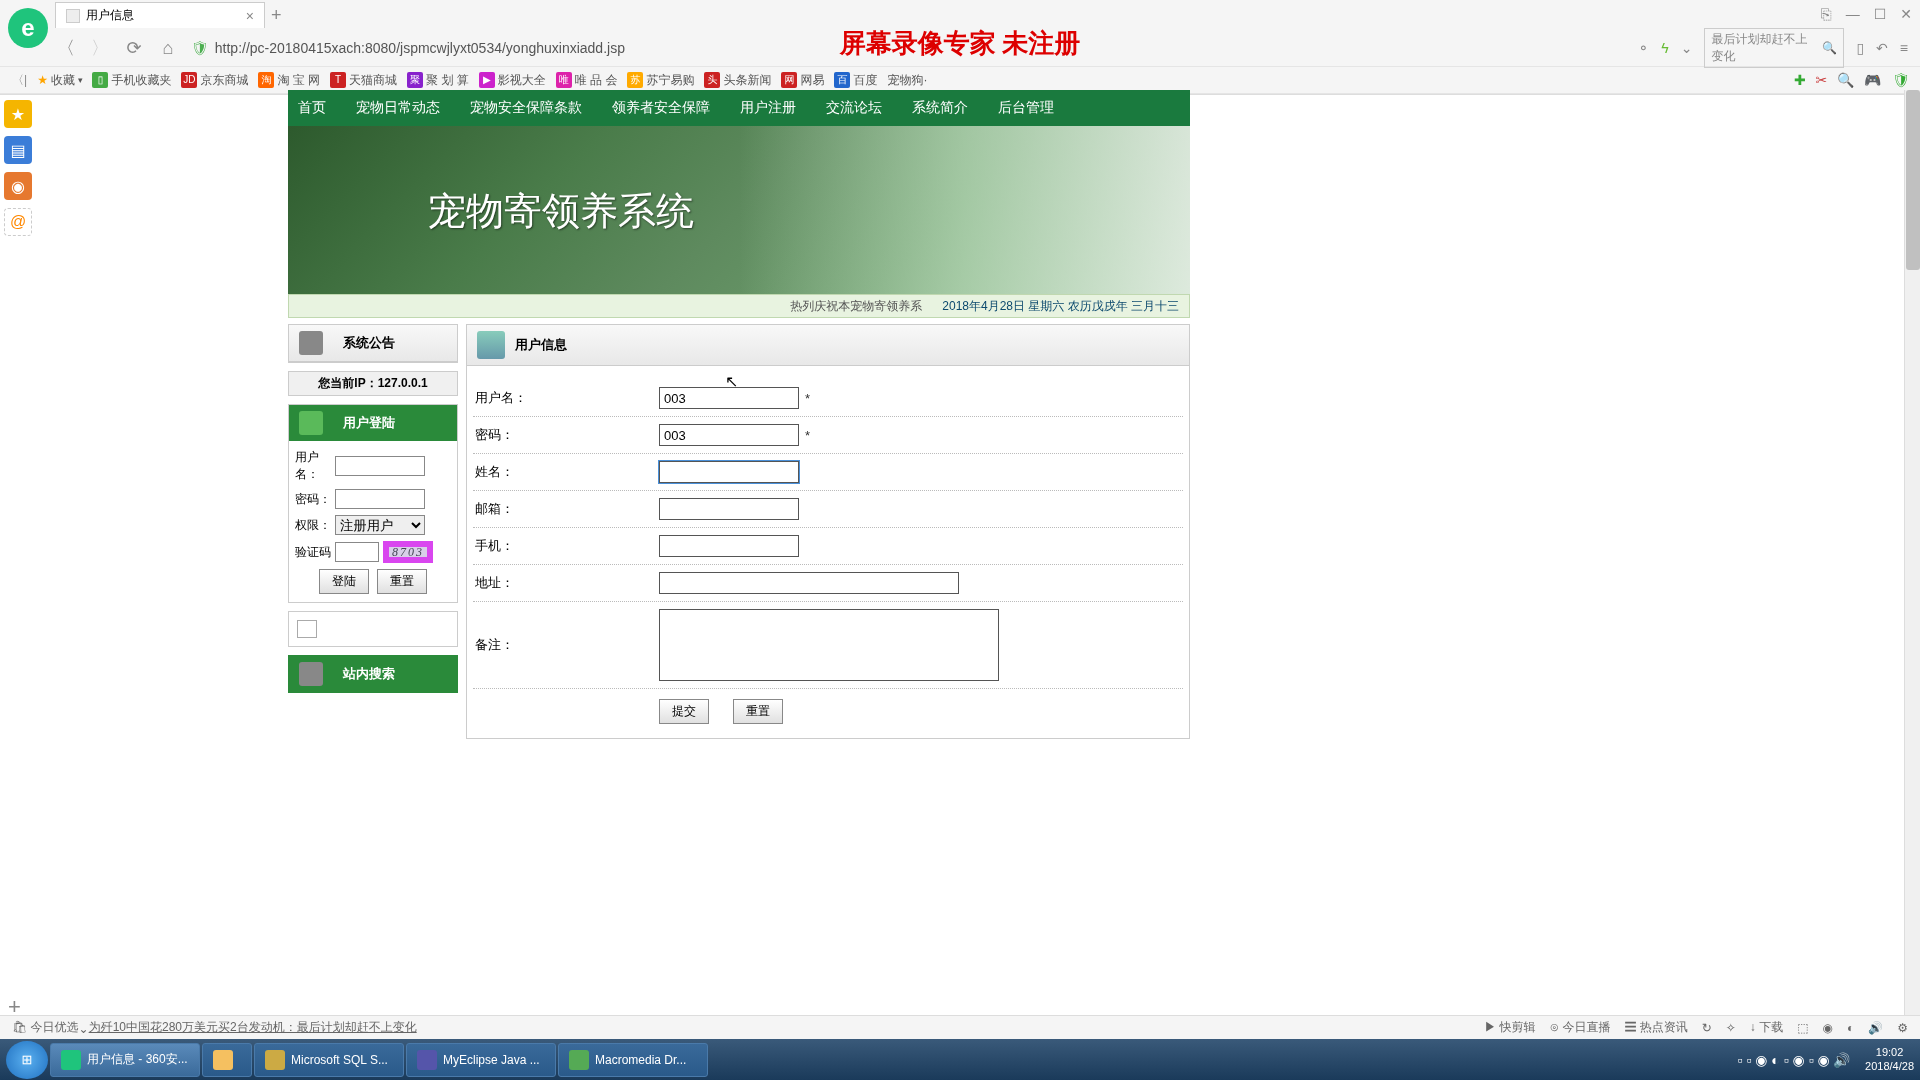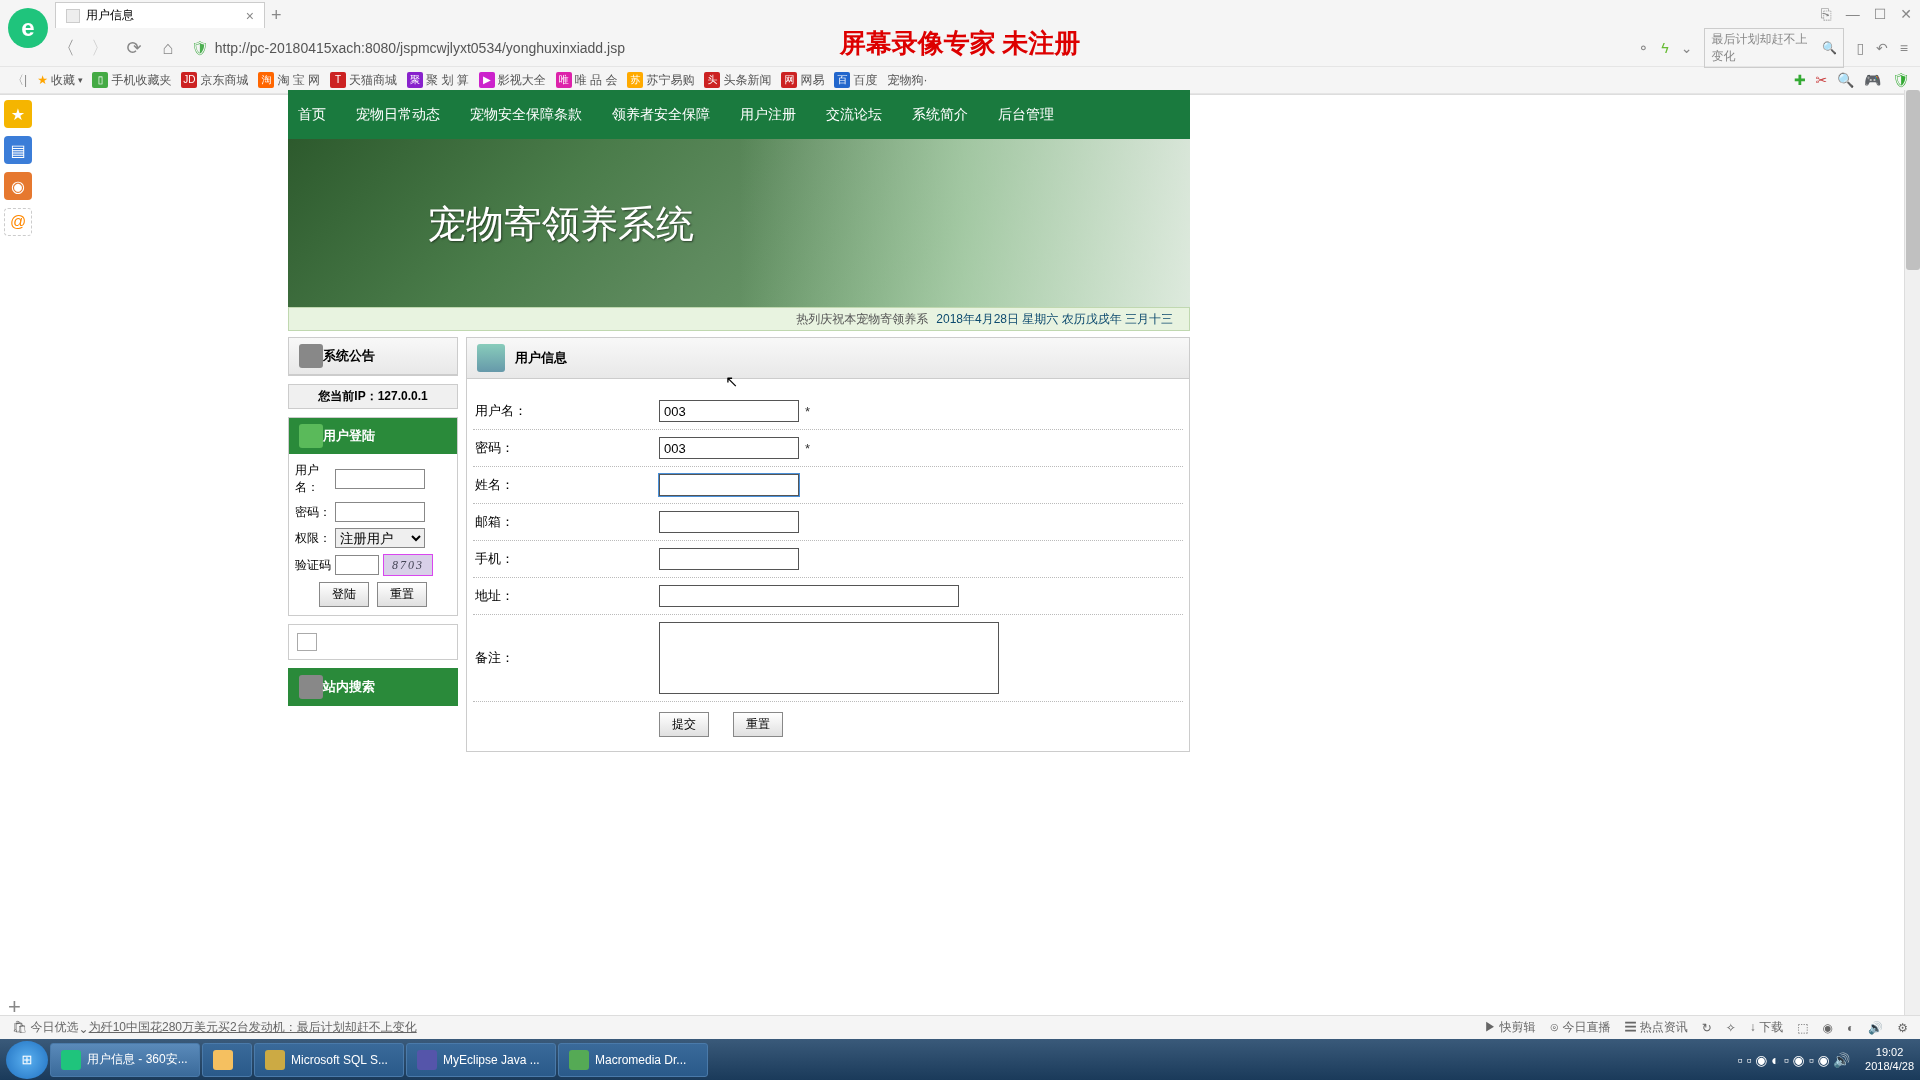--- a/index.html
+++ b/index.html
@@ -18,43 +18,43 @@
 .addr-right{display:flex;align-items:center;gap:12px;font-size:14px;color:#888}
 .search-box{border:1px solid #ccc;padding:2px 6px;font-size:12px;width:140px;display:flex;align-items:center;gap:4px}
 .bookmark-bar{display:flex;align-items:center;height:28px;padding:0 12px;gap:10px;font-size:12px;border-top:1px solid #e5e5e5;border-bottom:1px solid #e5e5e5}
 .bm-item{display:flex;align-items:center;gap:3px;color:#555;cursor:pointer}
 .bm-icon{width:16px;height:16px;display:inline-block;font-size:10px;line-height:16px;text-align:center;color:#fff;border-radius:2px}
 .watermark{position:absolute;top:26px;left:50%;transform:translateX(-50%);color:#d00;font-size:26px;font-weight:bold;z-index:100;font-family:SimSun}
 .left-rail{position:absolute;left:0;top:90px;width:36px;display:flex;flex-direction:column;gap:8px;align-items:center;padding-top:10px}
 .rail-item{width:28px;height:28px;border-radius:4px;display:flex;align-items:center;justify-content:center;font-size:16px;color:#fff}
 .plus-btn{position:absolute;left:8px;bottom:60px;font-size:22px;color:#888}
 .page{position:absolute;left:288px;top:90px;width:902px}
-.main-nav{background:#1a7a3e;height:49px;display:flex;align-items:center;padding:0 10px;gap:30px;color:#fff;font-size:14px}
+.main-nav{background:#1a7a3e;height:36px;display:flex;align-items:center;padding:0 10px;gap:30px;color:#fff;font-size:14px}
 .main-nav span{cursor:pointer;white-space:nowrap}
 .banner{height:168px;background:linear-gradient(135deg,#2d5a2d 0%,#4a7c4a 30%,#5e8a5e 50%,#6b9b6b 70%,#8db88d 100%);position:relative;overflow:hidden}
 .banner::before{content:"";position:absolute;right:0;top:0;width:50%;height:100%;background:linear-gradient(90deg,transparent,rgba(200,230,200,0.6),rgba(255,255,255,0.7))}
 .banner-title{position:absolute;left:140px;top:60px;color:#fff;font-size:38px;font-family:SimSun;text-shadow:1px 1px 2px rgba(0,0,0,0.5)}
-.ticker{background:#e8f3e0;border:1px solid #c0d8b0;height:24px;display:flex;align-items:center;justify-content:flex-end;padding:0 16px;font-size:12px;color:#555;gap:8px}
+.ticker{background:#e8f3e0;border:1px solid #c0d8b0;height:24px;display:flex;align-items:center;justify-content:flex-end;padding:0 10px;font-size:12px;color:#555;gap:20px}
 .ticker-date{color:#0c4a6e}
 .content{display:flex;gap:8px;margin-top:6px}
 .sidebar{width:170px;display:flex;flex-direction:column;gap:8px}
 .panel{border:1px solid #ccc;background:#fff}
-.panel-hd{background:linear-gradient(#f8f8f8,#e8e8e8);border-bottom:1px solid #ccc;padding:6px 10px;display:flex;align-items:center;gap:0;font-size:13px;font-weight:bold}
+.panel-hd{background:linear-gradient(#f8f8f8,#e8e8e8);border-bottom:1px solid #ccc;padding:6px 10px;display:flex;align-items:center;gap:20px;font-size:13px;font-weight:bold}
 .panel-hd-icon{width:24px;height:24px;background:#888;border-radius:3px}
 .panel-body{padding:8px;font-size:12px}
 .announce{height:150px;display:flex;align-items:flex-end;justify-content:center;padding-bottom:10px;font-size:12px;color:#333}
 .ip-bar{background:#f0f0f0;border:1px solid #ccc;padding:3px;text-align:center;font-size:12px;font-weight:bold}
 .login-panel .panel-hd{background:#2a8a3a;color:#fff;border:none}
 .login-panel .panel-hd-icon{background:#5aba5a}
 .login-body{padding:8px 6px;font-size:12px}
 .login-row{display:flex;align-items:center;margin-bottom:6px;gap:4px}
 .login-row label{width:36px}
 .login-row input[type=text],.login-row input[type=password]{border:1px solid #888;height:20px;width:90px;padding:0 3px}
 .login-row select{border:1px solid #888;height:20px;width:90px}
-.captcha-img{width:50px;height:22px;background:#d8d0e8;border:1px solid #d946ef;display:inline-flex;align-items:center;justify-content:center;font-family:serif;font-style:italic;color:#445;letter-spacing:2px}
+.captcha-img{width:50px;height:22px;background:#d8d0e8;border:6px solid #d946ef;display:inline-flex;align-items:center;justify-content:center;font-family:serif;font-style:italic;color:#445;letter-spacing:2px}
 .btn-row{display:flex;gap:8px;justify-content:center;margin-top:6px}
 .btn{border:1px solid #888;background:linear-gradient(#fff,#e0e0e0);padding:3px 12px;font-size:12px;cursor:pointer}
 .extra-box{border:1px solid #ccc;padding:8px;height:36px}
 .extra-box input{border:1px solid #aaa;width:20px;height:18px}
 .search-panel{border:1px solid #2a8a3a}
 .search-panel .panel-hd{background:#2a8a3a;color:#fff;border:none}
 .main-area{flex:1}
 .form-panel{border:1px solid #ccc;background:#fff}
 .form-hd{background:linear-gradient(#f8f8f8,#e8e8e8);border-bottom:1px solid #ccc;padding:6px 10px;display:flex;align-items:center;gap:10px;font-size:13px;font-weight:bold}
 .form-hd-icon{width:28px;height:28px;background:linear-gradient(#8cb,#69a);border-radius:3px}

